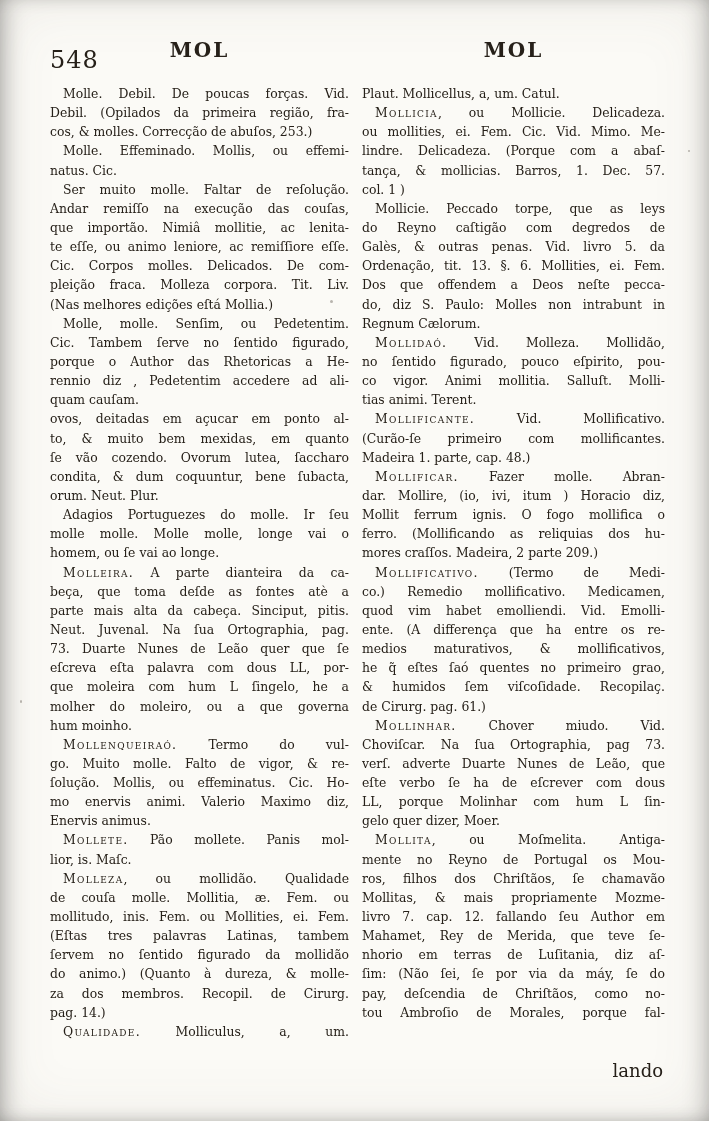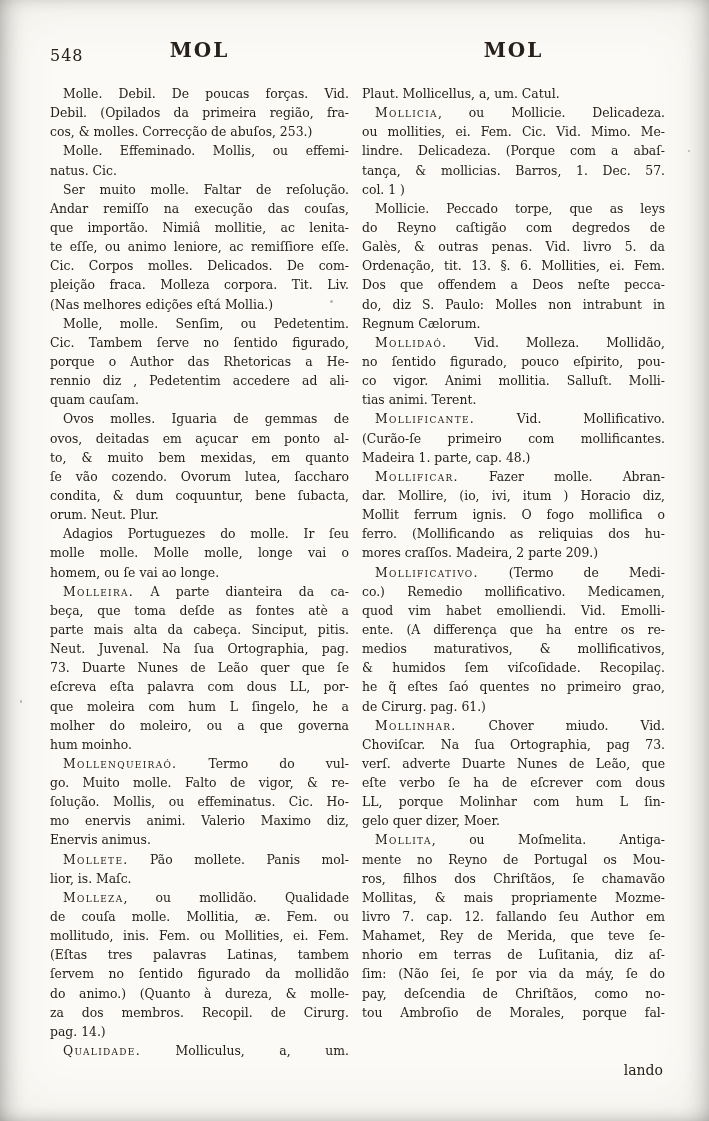--- a/index.html
+++ b/index.html
@@ -11,21 +11,21 @@
     color:var(--ink,#262019);
     box-shadow:
       inset 0 0 60px rgba(95,88,74,.10),
       inset 14px 0 26px -14px rgba(0,0,0,.38),
       inset -14px 0 26px -14px rgba(0,0,0,.30),
       inset 0 -10px 20px -12px rgba(0,0,0,.12);
     overflow:hidden;
   }
   .pagenum{
     position:absolute;left:50px;top:46px;
-    font-size:16px;letter-spacing:1px;text-align:center;
+    font-size:24px;letter-spacing:1px;text-align:center;
   }
   .running-title{
     position:absolute;top:38px;text-align:center;
     font-size:20px;font-weight:bold;letter-spacing:2px;
   }
   .rt-left{left:50px;width:299px;}
   .rt-right{left:362px;width:303px;}
   .col{position:absolute;top:84px;}
   .col-left{left:50px;width:299px;}
   .col-right{left:362px;width:303px;}
@@ -35,21 +35,21 @@
     text-align:justify;text-align-last:justify;
     overflow:hidden;
   }
   .line.in{text-indent:13px;}
   .line.end{text-align-last:left;}
   .s-i{}
   .s-sc{font-variant:small-caps;letter-spacing:1.3px;}
   .catchword{
     position:absolute;left:362px;width:301px;
     top:1061px;text-align:right;
-    font-size:14px;line-height:19px;
+    font-size:18px;line-height:19px;
   }
   .speck{position:absolute;background:rgba(60,52,40,.35);border-radius:50%;}
   .speck-1{width:3px;height:3px;left:330px;top:300px;}
   .speck-2{width:2px;height:2px;left:688px;top:150px;}
   .speck-3{width:2px;height:3px;left:20px;top:700px;}
 </style>
 </head>
 <body>
 
 <div class="page">
@@ -68,21 +68,20 @@
       <div class="line"><span class="s-r">que importão. </span><span class="s-i">Nimiâ mollitie, ac lenita-</span></div>
       <div class="line"><span class="s-i">te eſſe</span><span class="s-r">, ou </span><span class="s-i">animo leniore, ac remiſſiore eſſe.</span></div>
       <div class="line"><span class="s-i">Cic.</span><span class="s-r"> Corpos molles. Delicados. De com-</span></div>
       <div class="line"><span class="s-r">pleição fraca. </span><span class="s-i">Molleza corpora. Tit. Liv.</span></div>
       <div class="line end"><span class="s-r">(Nas melhores edições eſtá </span><span class="s-i">Mollia.)</span></div>
       <div class="line in"><span class="s-r">Molle, molle. </span><span class="s-i">Senſim</span><span class="s-r">, ou </span><span class="s-i">Pedetentim.</span></div>
       <div class="line"><span class="s-i">Cic.</span><span class="s-r"> Tambem ſerve no ſentido figurado,</span></div>
       <div class="line"><span class="s-r">porque o Author das Rhetoricas a He-</span></div>
       <div class="line"><span class="s-r">rennio diz , </span><span class="s-i">Pedetentim accedere ad ali-</span></div>
       <div class="line end"><span class="s-i">quam cauſam.</span></div>
-      <div class="line in"><span class="s-r">Ovos molles. Iguaria de gemmas de</span></div>
       <div class="line"><span class="s-r">ovos, deitadas em açucar em ponto al-</span></div>
       <div class="line"><span class="s-r">to, &amp; muito bem mexidas, em quanto</span></div>
       <div class="line"><span class="s-r">ſe vão cozendo. </span><span class="s-i">Ovorum lutea, ſaccharo</span></div>
       <div class="line"><span class="s-i">condita, &amp; dum coquuntur, bene ſubacta,</span></div>
       <div class="line end"><span class="s-i">orum. Neut. Plur.</span></div>
       <div class="line in"><span class="s-r">Adagios Portuguezes do molle. Ir ſeu</span></div>
       <div class="line"><span class="s-r">molle molle. Molle molle, longe vai o</span></div>
       <div class="line end"><span class="s-r">homem, ou ſe vai ao longe.</span></div>
       <div class="line in"><span class="s-sc">Molleira.</span><span class="s-r"> A parte dianteira da ca-</span></div>
       <div class="line"><span class="s-r">beça, que toma deſde as fontes atè a</span></div>
@@ -134,22 +133,22 @@
       <div class="line in"><span class="s-sc">Mollificar.</span><span class="s-r"> Fazer molle. Abran-</span></div>
       <div class="line"><span class="s-r">dar. </span><span class="s-i">Mollire, (io, ivi, itum )</span><span class="s-r"> Horacio diz,</span></div>
       <div class="line"><span class="s-i">Mollit ferrum ignis.</span><span class="s-r"> O fogo mollifica o</span></div>
       <div class="line"><span class="s-r">ferro. (Mollificando as reliquias dos hu-</span></div>
       <div class="line end"><span class="s-r">mores craſſos. Madeira, 2 parte 209.)</span></div>
       <div class="line in"><span class="s-sc">Mollificativo.</span><span class="s-r"> (Termo de Medi-</span></div>
       <div class="line"><span class="s-r">co.) Remedio mollificativo. </span><span class="s-i">Medicamen,</span></div>
       <div class="line"><span class="s-i">quod vim habet emolliendi. Vid.</span><span class="s-r"> Emolli-</span></div>
       <div class="line"><span class="s-r">ente. (A differença que ha entre os re-</span></div>
       <div class="line"><span class="s-r">medios maturativos, &amp; mollificativos,</span></div>
+      <div class="line"><span class="s-r">he q̃ eſtes ſaó quentes no primeiro grao,</span></div>
       <div class="line"><span class="s-r">&amp; humidos ſem viſcoſidade. Recopilaç.</span></div>
-      <div class="line"><span class="s-r">he q̃ eſtes ſaó quentes no primeiro grao,</span></div>
       <div class="line end"><span class="s-r">de Cirurg. pag. 61.)</span></div>
       <div class="line in"><span class="s-sc">Mollinhar.</span><span class="s-r"> Chover miudo. </span><span class="s-i">Vid.</span></div>
       <div class="line"><span class="s-r">Choviſcar. Na ſua Ortographia, pag 73.</span></div>
       <div class="line"><span class="s-r">verſ. adverte Duarte Nunes de Leão, que</span></div>
       <div class="line"><span class="s-r">eſte verbo ſe ha de eſcrever com dous</span></div>
       <div class="line"><span class="s-i">LL</span><span class="s-r">, porque Molinhar com hum </span><span class="s-i">L</span><span class="s-r"> ſin-</span></div>
       <div class="line end"><span class="s-r">gelo quer dizer, Moer.</span></div>
       <div class="line in"><span class="s-sc">Mollita</span><span class="s-r">, ou Moſmelita. Antiga-</span></div>
       <div class="line"><span class="s-r">mente no Reyno de Portugal os Mou-</span></div>
       <div class="line"><span class="s-r">ros, filhos dos Chriſtãos, ſe chamavão</span></div>

